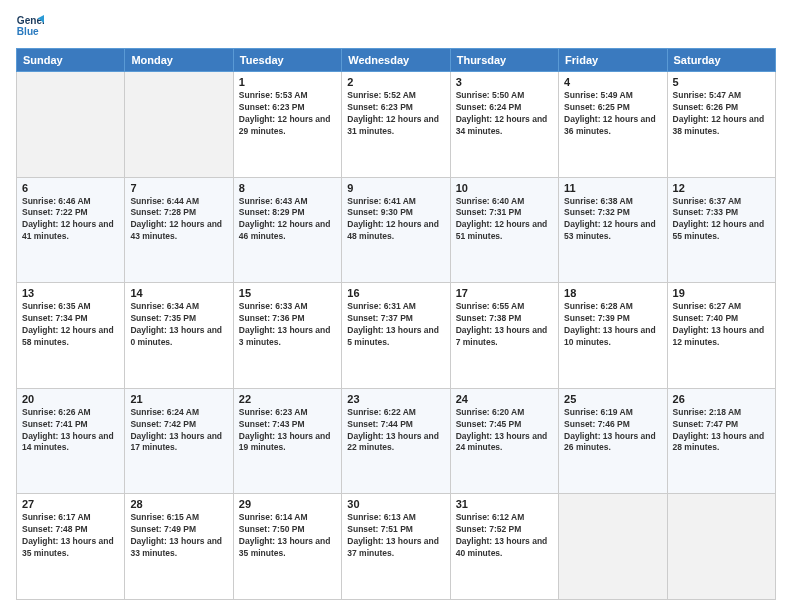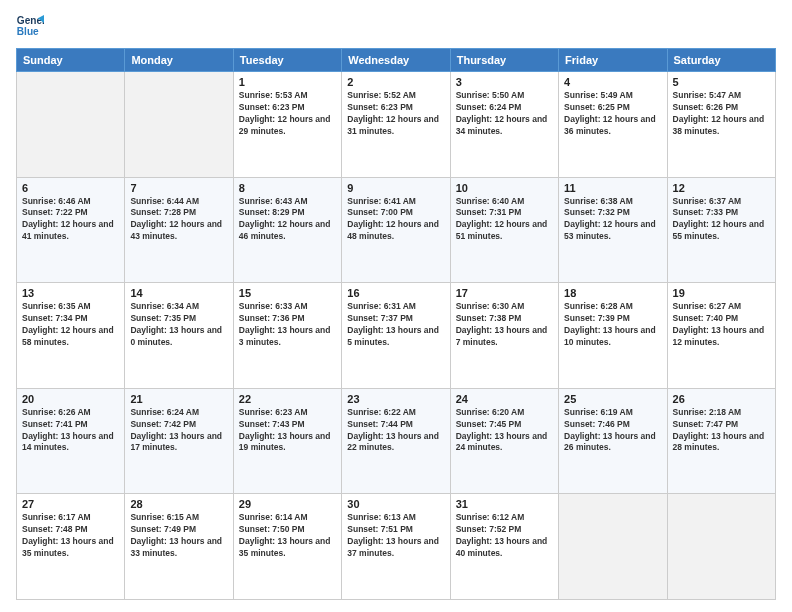--- a/index.html
+++ b/index.html
@@ -210,21 +210,21 @@
         <div class="day-info">
           <span>Sunrise: 6:43 AM</span><br>
           <span>Sunset: 8:29 PM</span><br>
           <span>Daylight: 12 hours and 46 minutes.</span>
         </div>
       </td>
           <td>
         <span class="day-num">9</span>
         <div class="day-info">
           <span>Sunrise: 6:41 AM</span><br>
-          <span>Sunset: 7:00 PM</span><br>
+          <span>Sunset: 9:30 PM</span><br>
           <span>Daylight: 12 hours and 48 minutes.</span>
         </div>
       </td>
           <td>
         <span class="day-num">10</span>
         <div class="day-info">
           <span>Sunrise: 6:40 AM</span><br>
           <span>Sunset: 7:31 PM</span><br>
           <span>Daylight: 12 hours and 51 minutes.</span>
         </div>
@@ -275,21 +275,21 @@
         <span class="day-num">16</span>
         <div class="day-info">
           <span>Sunrise: 6:31 AM</span><br>
           <span>Sunset: 7:37 PM</span><br>
           <span>Daylight: 13 hours and 5 minutes.</span>
         </div>
       </td>
           <td>
         <span class="day-num">17</span>
         <div class="day-info">
-          <span>Sunrise: 6:30 AM</span><br>
+          <span>Sunrise: 6:55 AM</span><br>
           <span>Sunset: 7:38 PM</span><br>
           <span>Daylight: 13 hours and 7 minutes.</span>
         </div>
       </td>
           <td>
         <span class="day-num">18</span>
         <div class="day-info">
           <span>Sunrise: 6:28 AM</span><br>
           <span>Sunset: 7:39 PM</span><br>
           <span>Daylight: 13 hours and 10 minutes.</span>

